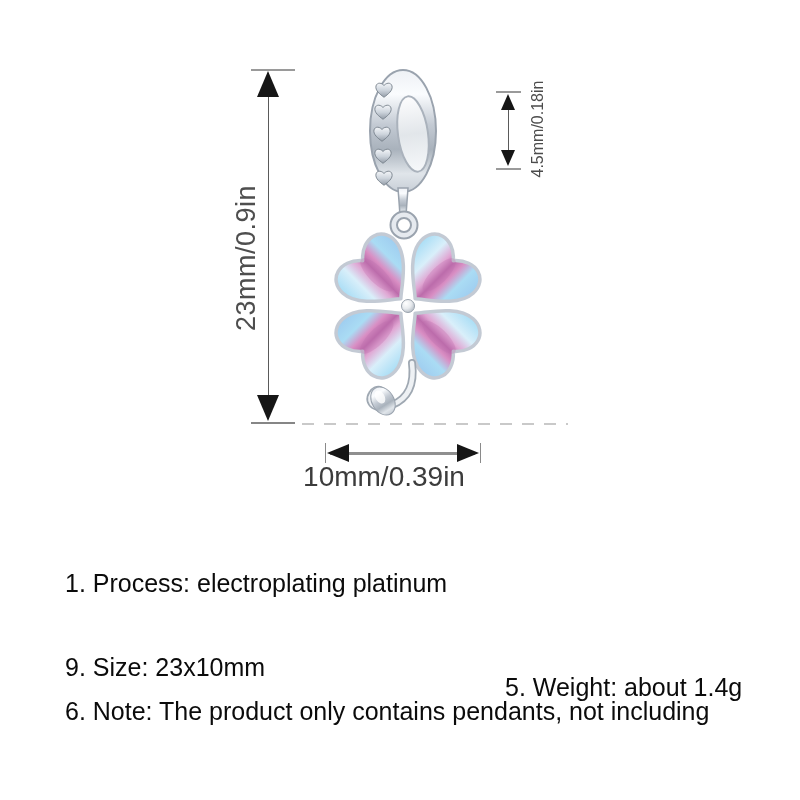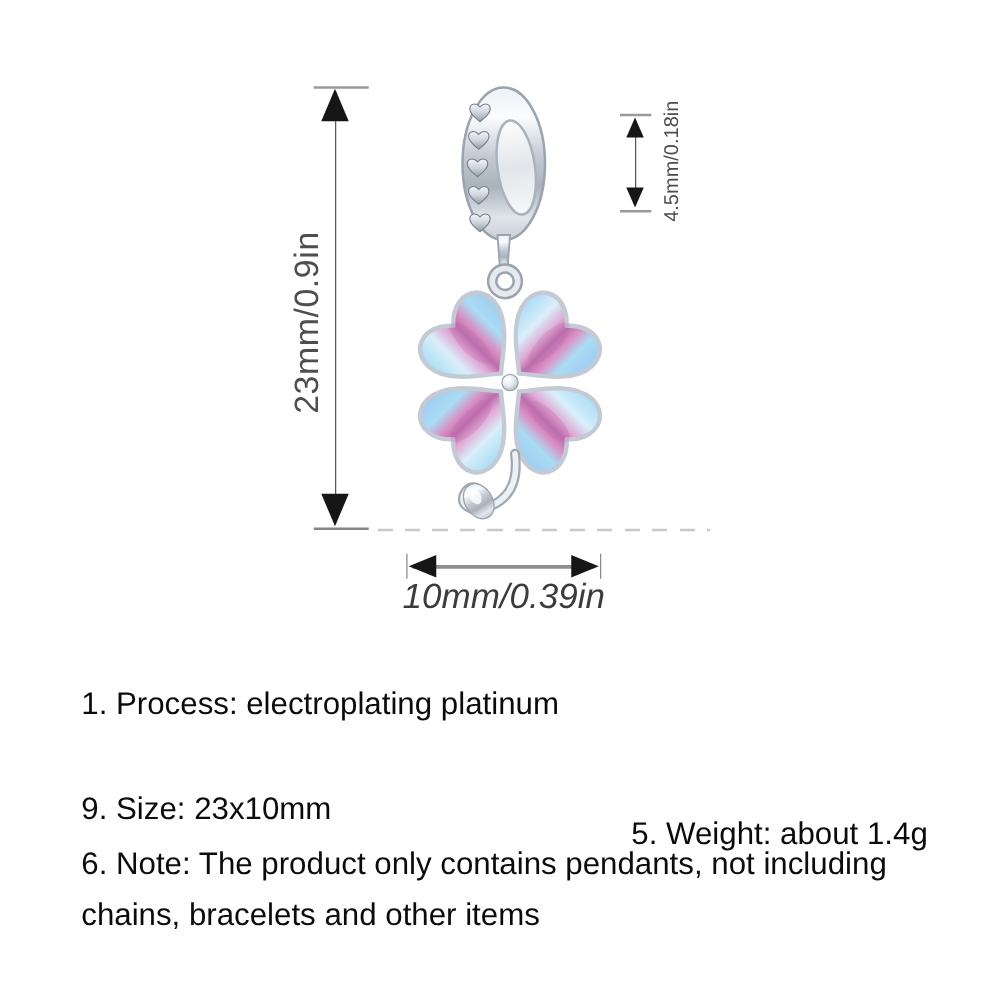--- a/index.html
+++ b/index.html
@@ -24,21 +24,21 @@
   }
   .dim-label.h{font-size:27px;letter-spacing:0.5px;}
   .dim-label.hole{font-size:16px;color:#4c4c4c;}
   .dim-label.w{transform:translateX(-50%);font-size:28px;color:#3c3c3c;}
   .dashline{
     position:absolute;height:2px;
     background:repeating-linear-gradient(90deg,#c9c9c9 0 12px,transparent 12px 22px);
   }
   
   .spec{
-    position:absolute;font-size:25px;line-height:30px;color:#0b0b0b;white-space:nowrap;
+    position:absolute;font-size:25px;line-height:30px;color:#0b0b0b;white-space:nowrap;margin-top:20px;
   }
 </style>
 </head>
 <body>
 
 <div class="stage">
 
   <div class="dashline" style="left:302px;top:423px;width:266px;"></div>
 
   <svg class="abs" style="left:320px;top:55px;" width="180" height="380" viewBox="0 0 180 380">
@@ -142,22 +142,21 @@
     <div class="tri down sm" style="left:501px;top:150px;"></div>
     <div class="dim-label hole" style="left:538px;top:129px;">4.5mm/0.18in</div>
   </div>
 
   <div>
     <div class="tick" style="left:324.5px;top:443px;width:1.5px;height:20px;background:#8a8a8a;"></div>
     <div class="tick" style="left:479.5px;top:443px;width:1.5px;height:20px;background:#8a8a8a;"></div>
     <div class="dline" style="left:330px;top:452px;width:145px;height:2.5px;background:#8f8f8f;"></div>
     <div class="tri left" style="left:327px;top:444px;"></div>
     <div class="tri right" style="left:457px;top:444px;"></div>
-    <div class="dim-label w" style="left:403px;top:463px;font-style:italic;">10mm/0.39in</div>
+    <div class="dim-label w" style="left:384px;top:463px;">10mm/0.39in</div>
   </div>
 
   <div class="spec" style="left:65px;top:548px;">1. Process: electroplating platinum</div>
   <div class="spec" style="left:65px;top:632px;">9. Size: 23x10mm</div>
   <div class="spec" style="left:505px;top:652px;text-align:right;">5. Weight: about 1.4g</div>
   <div class="spec" style="left:65px;top:676px;">6. Note: The product only contains pendants, not including</div>
-  <div class="spec" style="left:65px;top:717px;">chains, bracelets and other items</div>
 
 </div>
 
 </body></html>

